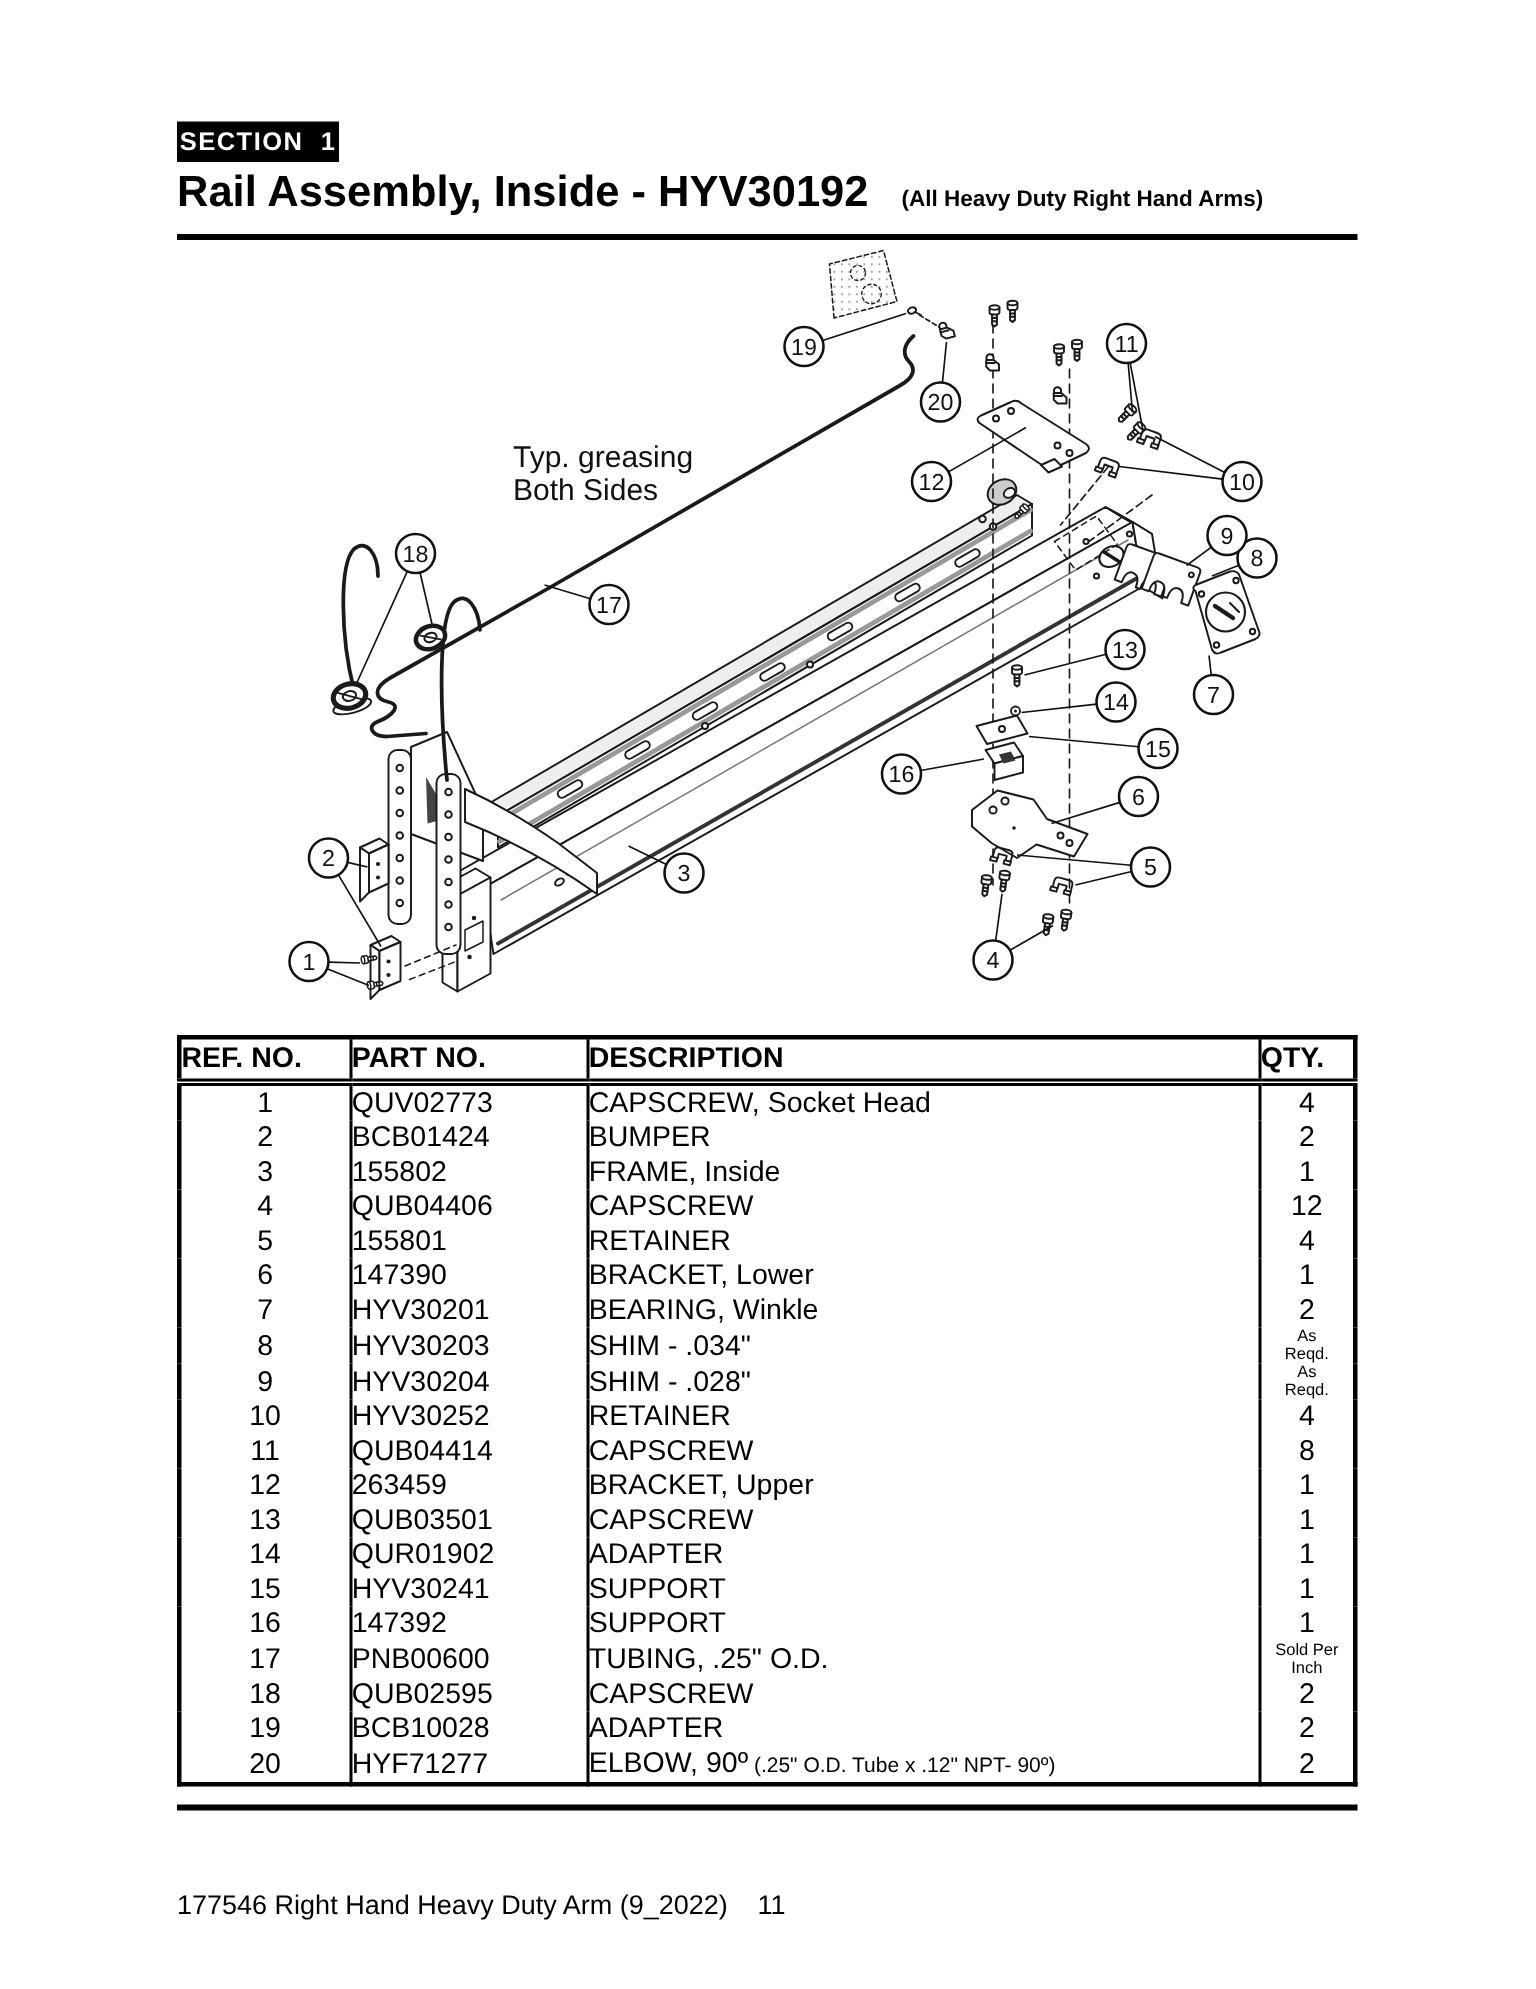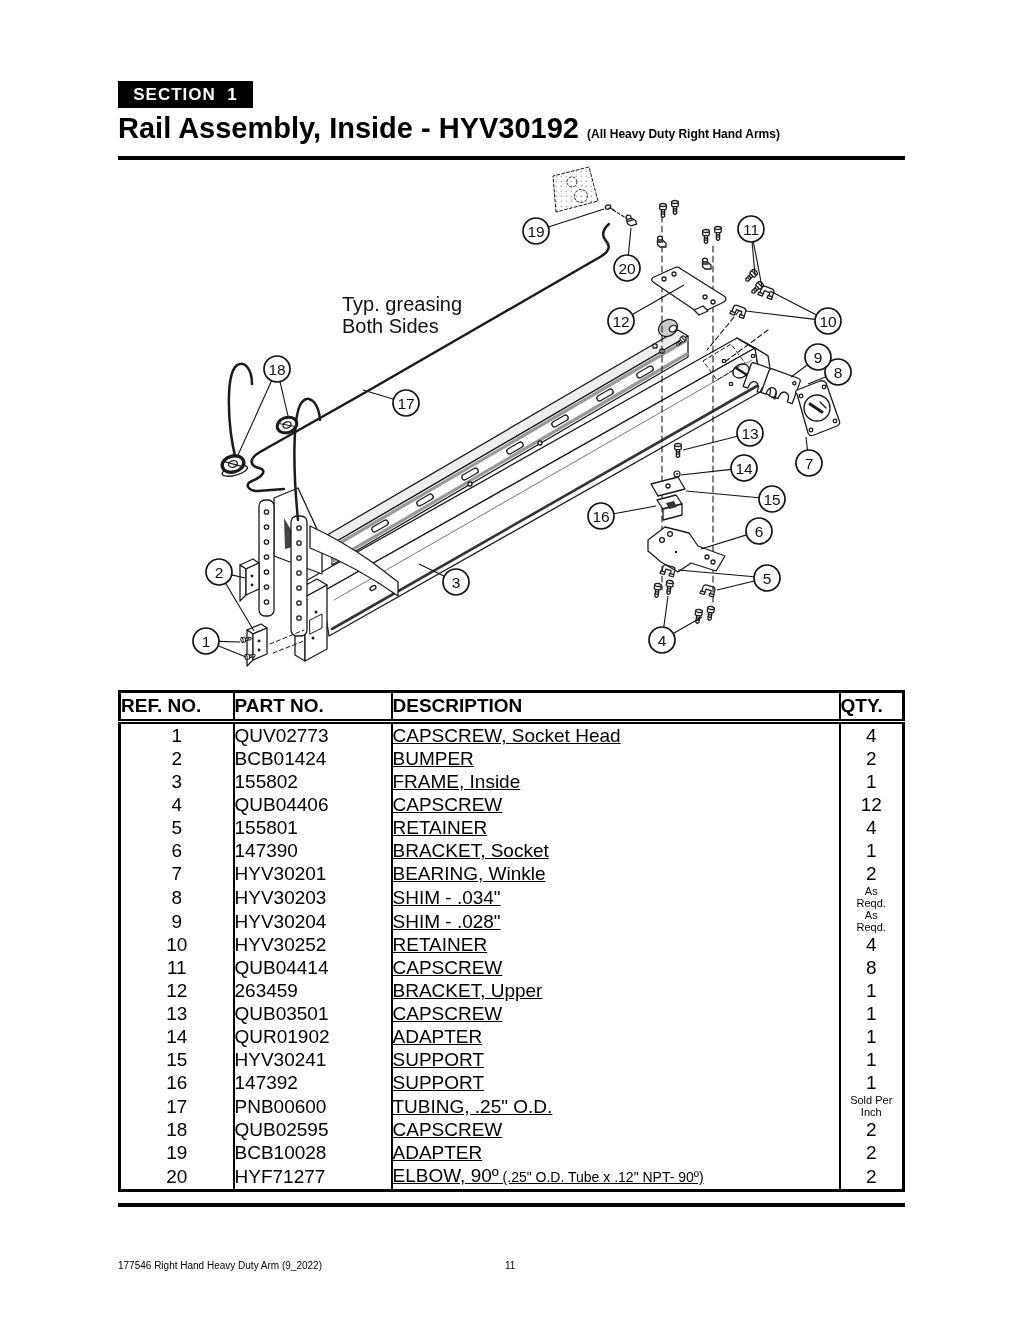--- a/index.html
+++ b/index.html
@@ -1,44 +1,44 @@
 <!DOCTYPE html>
 <html><head>
 <meta charset="utf-8">
 <style>
   html,body{margin:0;padding:0;background:#fff;}
   .page{position:relative;width:1024px;height:1326px;background:#fff;overflow:hidden;
         font-family:"Liberation Sans","DejaVu Sans",sans-serif;color:#000;}
-  .section-tag{position:absolute;left:118px;top:81px;width:135px;height:27px;background:#000;
+  .section-tag{position:absolute;left:118px;top:81px;width:108px;height:27px;background:#000;
         color:#fff;font-size:17px;font-weight:bold;line-height:27px;text-align:center;
         letter-spacing:1px;white-space:pre;}
   .title{position:absolute;left:118px;top:112px;width:800px;font-size:29px;font-weight:bold;
         white-space:nowrap;}
-  .title .suffix{font-size:12px;font-weight:bold;}
+  .title .suffix{font-size:15px;font-weight:bold;margin-left:14px;}
   .rule{position:absolute;left:118px;width:787px;background:#000;}
   .rule-top{top:156px;height:4px;}
   .rule-bottom{top:1203px;height:4px;}
   .diagram{position:absolute;left:0;top:165px;}
   .diagram .note{font-size:20px;fill:#111;}
   .balloon{fill:#fff;stroke:#111;stroke-width:1.7;}
   .balloon-num{font-size:15.5px;fill:#111;text-anchor:middle;}
   .leader{stroke:#111;stroke-width:1.1;}
   table.parts{position:absolute;left:118px;top:690px;width:787px;border-collapse:collapse;
         border:3px solid #000;table-layout:fixed;}
   table.parts th{font-size:19px;font-weight:bold;height:26px;border-bottom:5px double #000;
         padding:0;text-align:left;}
   table.parts td{font-size:19px;line-height:23px;padding:0;height:23px;vertical-align:middle;}
   table.parts td+td,table.parts th+th{border-left:2px solid #000;}
   td.c-ref{text-align:center;}
   td.c-part{padding-left:16px;}
-  td.c-desc{padding-left:10px;text-decoration:underline;}
+  td.c-desc{padding-left:10px;}
   td.c-qty{text-align:center;}
   td.c-qty.qty-small{font-size:11px;line-height:12px;white-space:pre-line;}
   .desc-small{font-size:14px;}
-  .footer{position:absolute;left:118px;top:1260px;width:787px;font-size:10px;}
+  .footer{position:absolute;left:118px;top:1260px;width:787px;font-size:18px;}
   .footer .pageno{position:absolute;left:387px;top:0;}
 </style>
 </head>
 <body>
 
 <div class="page">
 
   <div class="section-tag">SECTION  1</div>
 
   <div class="title">
@@ -430,21 +430,21 @@
         </tr>
         <tr>
           <td class="c-ref">5</td>
           <td class="c-part">155801</td>
           <td class="c-desc">RETAINER</td>
           <td class="c-qty">4</td>
         </tr>
         <tr>
           <td class="c-ref">6</td>
           <td class="c-part">147390</td>
-          <td class="c-desc">BRACKET, Socket</td>
+          <td class="c-desc">BRACKET, Lower</td>
           <td class="c-qty">1</td>
         </tr>
         <tr>
           <td class="c-ref">7</td>
           <td class="c-part">HYV30201</td>
           <td class="c-desc">BEARING, Winkle</td>
           <td class="c-qty">2</td>
         </tr>
         <tr>
           <td class="c-ref">8</td>

